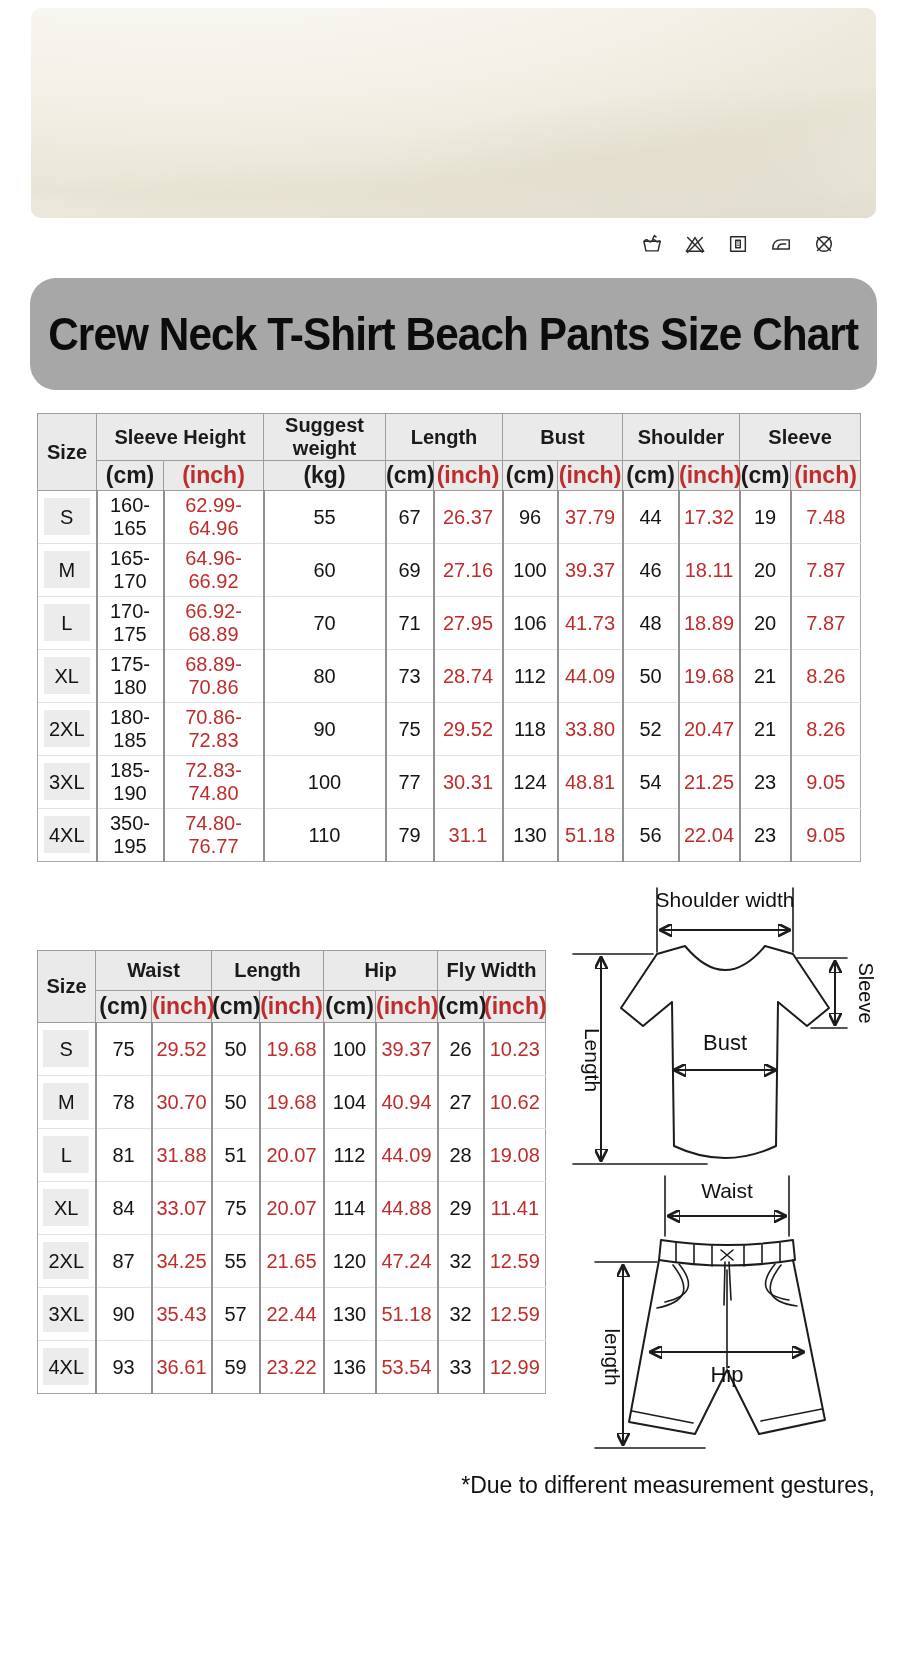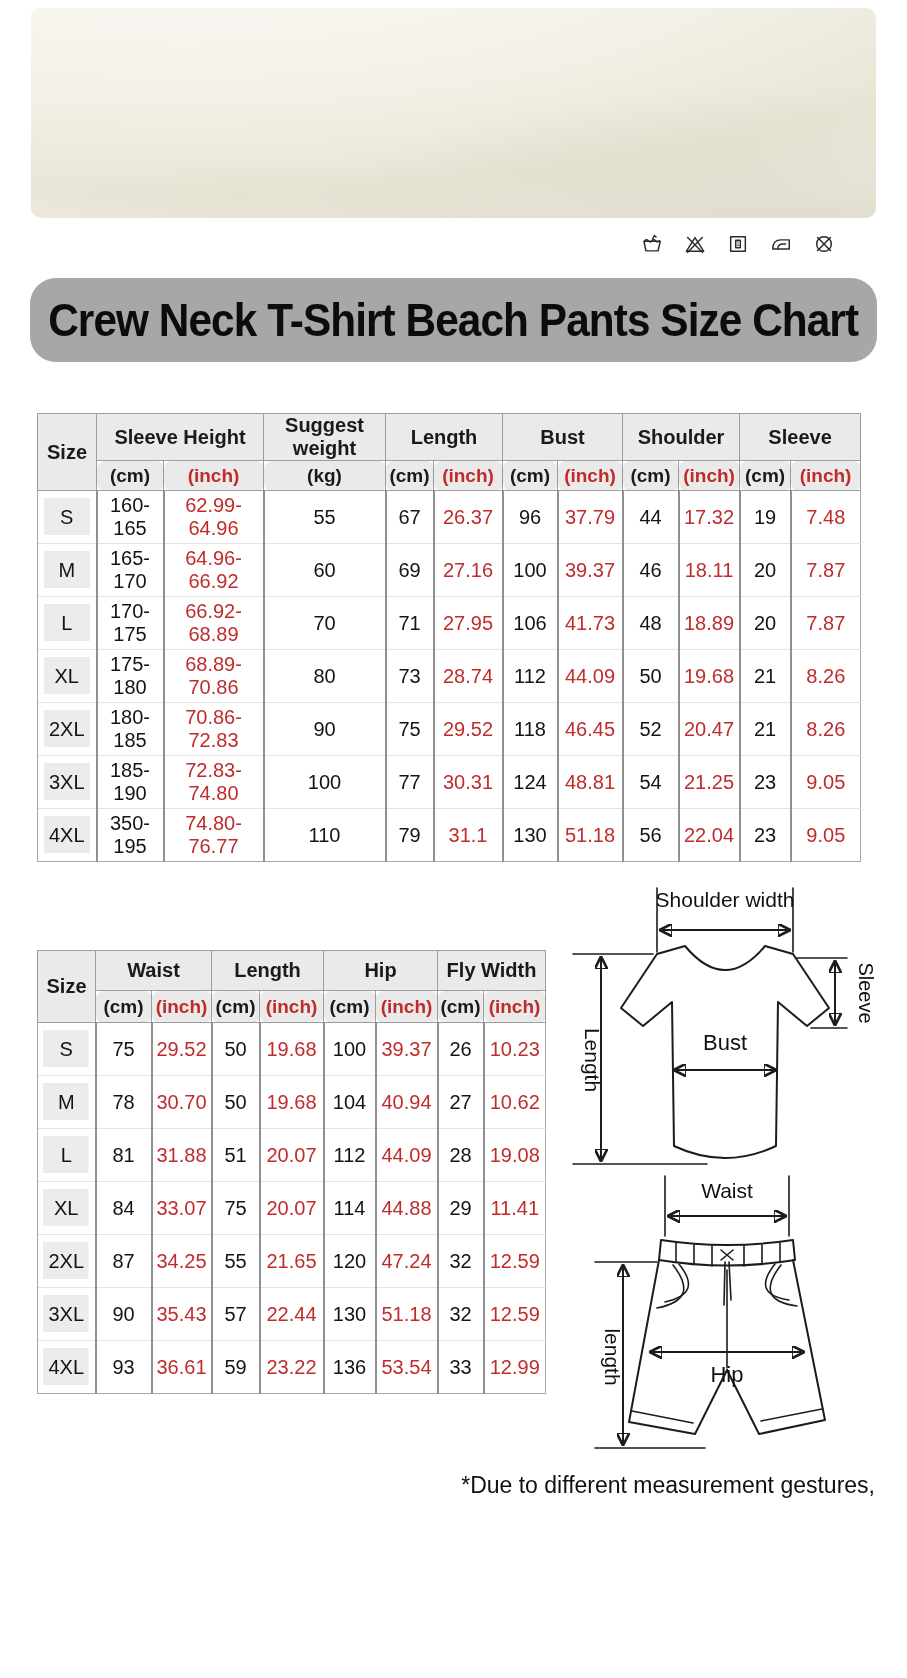--- a/index.html
+++ b/index.html
@@ -23,42 +23,42 @@
   
   .care-row {
     position:absolute; top:233px; right:72px;
     display:flex; gap:21px; align-items:center;
   }
   .care-row svg { width:22px; height:22px; display:block; }
   .care-row .stroke { fill:none; stroke:#2b2b2b; stroke-width:1.6; stroke-linecap:round; stroke-linejoin:round; }
 
   
   .banner {
-    position:absolute; left:30px; top:278px; width:847px; height:84px;
+    position:absolute; left:30px; top:278px; width:847px; height:112px;
     background:#a7a7a7; border-radius:26px;
     display:flex; align-items:center; justify-content:center;
   }
   .banner .title {
     font-size:46px; font-weight:800; color:#0c0c0c; white-space:nowrap;
     letter-spacing:-1px; transform:scaleX(.92);
   }
 
   
   table.sizechart {
     position:absolute; border-collapse:collapse; table-layout:fixed;
     background:#fff; border:1px solid #a6a6a6;
   }
   .t1 { left:37px; top:413px; width:823px; }
   .t2 { left:37px; top:950px; width:508px; }
   .sizechart th {
     background:#eaeaea; font-weight:700; font-size:20px; color:#1a1a1a;
     border:1px solid #9d9d9d; text-align:center; vertical-align:middle;
   }
   .sizechart thead tr.grp th { height:42px; }
-  .sizechart thead tr.sub th { height:30px; font-size:19px;border-radius:8px; }
+  .sizechart thead tr.sub th { height:30px; font-size:23px; }
   .t2 thead tr.grp th { height:40px; }
   .t2 thead tr.sub th { height:32px; }
   .sizechart td {
     height:53px; font-size:20px; text-align:center; vertical-align:middle;
     border-left:2px solid #909090; border-top:1px solid #e3e3e3; color:#141414;
   }
   .sizechart td:first-child { border-left:1px solid #a6a6a6; }
   .sizechart .red { color:#bf2c2c; }
   .sizechart td.size-col {
     background:linear-gradient(#ececec,#ececec) center / 80% 72% no-repeat;
@@ -228,21 +228,21 @@
         <td class="red">8.26</td>
       </tr>
       <tr>
         <td class="size-col">2XL</td>
         <td>180-185</td>
         <td class="red">70.86-72.83</td>
         <td>90</td>
         <td>75</td>
         <td class="red">29.52</td>
         <td>118</td>
-        <td class="red">46.45</td>
+        <td class="red">33.80</td>
         <td>52</td>
         <td class="red">20.47</td>
         <td>21</td>
         <td class="red">8.26</td>
       </tr>
       <tr>
         <td class="size-col">3XL</td>
         <td>185-190</td>
         <td class="red">72.83-74.80</td>
         <td>100</td>

